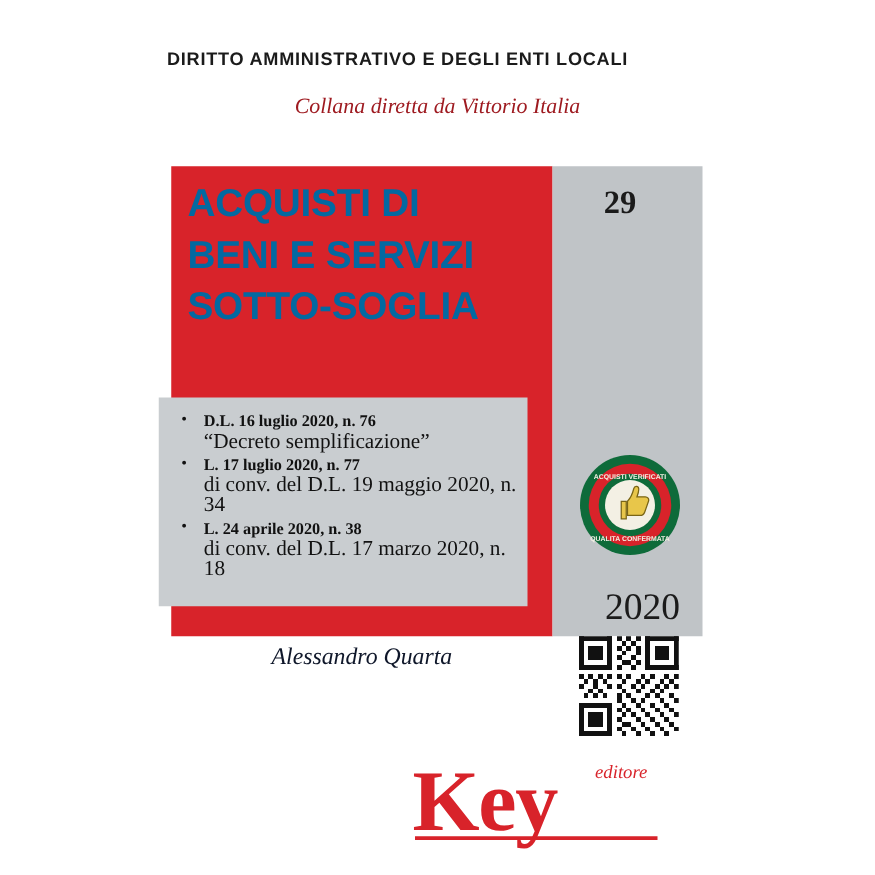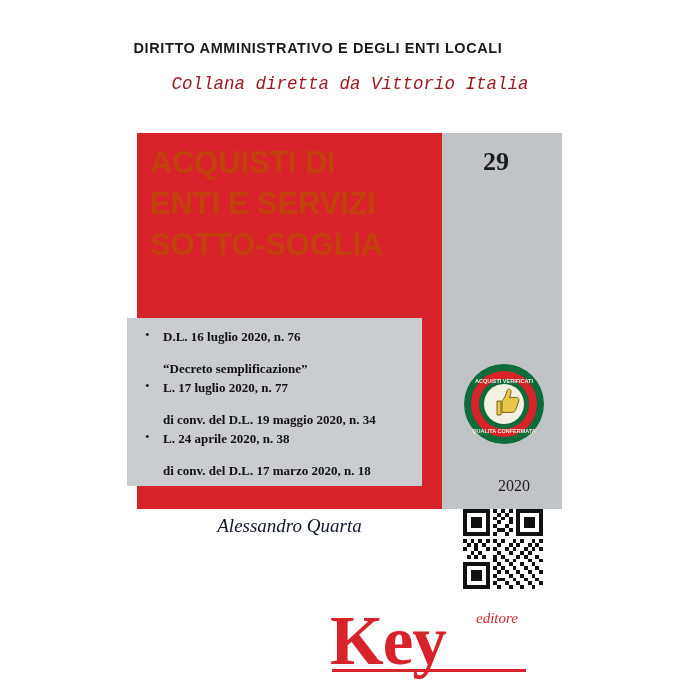--- a/index.html
+++ b/index.html
@@ -32,21 +32,21 @@
     font-size: 14.5px;
     letter-spacing: 0.6px;
     color: #1b1b1b;
   }
   .series-director {
     position: absolute;
     top: 74px;
     left: 0;
     width: 700px;
     text-align: center;
-    font-family: Liberation Mono, monospace;
+    font-family: Liberation Serif, serif;
     font-style: italic;
     font-size: 17.5px;
     color: #9e1a20;
   }
 
   
   .red-panel {
     position: absolute;
     left: 137px;
     top: 133px;
@@ -81,47 +81,47 @@
   .issue-year {
     position: absolute;
     left: 442px;
     top: 466px;
     width: 144px;
     height: 40px;
     display: flex;
     align-items: center;
     justify-content: center;
     font-family: "Liberation Serif", serif;
-    font-size: 16px;
+    font-size: 30px;
     color: #1b1b1b;
   }
 
   
   .book-title {
     position: absolute;
     left: 150px;
     top: 142px;
     width: 295px;
-    color: #c2410c;
+    color: #0369a1;
     font-family: "Liberation Sans", sans-serif;
     font-weight: bold;
     font-size: 31px;
     line-height: 41px;
     letter-spacing: -0.2px;
   }
   .book-title div { white-space: nowrap; }
 
   
   .laws-box {
     position: absolute;
     left: 127px;
     top: 318px;
     width: 295px;
     background: #c9cdd0;
-    padding: 10px 8px 5px 12px;
+    padding: 10px 8px 20px 12px;
     box-sizing: border-box;
   }
   .law-item {
     position: relative;
     padding-left: 24px;
     margin-bottom: 2px;
     font-family: "Liberation Serif", serif;
     font-size: 13px;
     color: #111111;
   }
@@ -132,24 +132,23 @@
     top: -1px;
     font-size: 13px;
     color: #111111;
   }
   .law-ref {
     font-weight: bold;
     font-size: 13px;
     line-height: 17px;
   }
   .law-sub {
-    font-weight: bold;
-    font-size: 13px;
+    font-weight: normal;
+    font-size: 17px;
     line-height: 16px;
-    margin-top: 16px;
   }
 
   
   .author {
     position: absolute;
     left: 137px;
     top: 515px;
     width: 305px;
     text-align: center;
     font-family: "Liberation Serif", serif;
@@ -225,21 +224,21 @@
   <div class="series-director">Collana diretta da Vittorio Italia</div>
 
   <div class="red-panel"></div>
   <div class="gray-panel"></div>
 
   <div class="issue-number">29</div>
   <div class="issue-year">2020</div>
 
   <div class="book-title">
     <div>ACQUISTI DI</div>
-    <div>ENTI E SERVIZI</div>
+    <div>BENI E SERVIZI</div>
     <div>SOTTO-SOGLIA</div>
   </div>
 
   <div class="laws-box">
     <div class="law-item">
       <div class="law-ref">D.L. 16 luglio 2020, n. 76</div>
       <div class="law-sub">“Decreto semplificazione”</div>
     </div>
     <div class="law-item">
       <div class="law-ref">L. 17 luglio 2020, n. 77</div>

